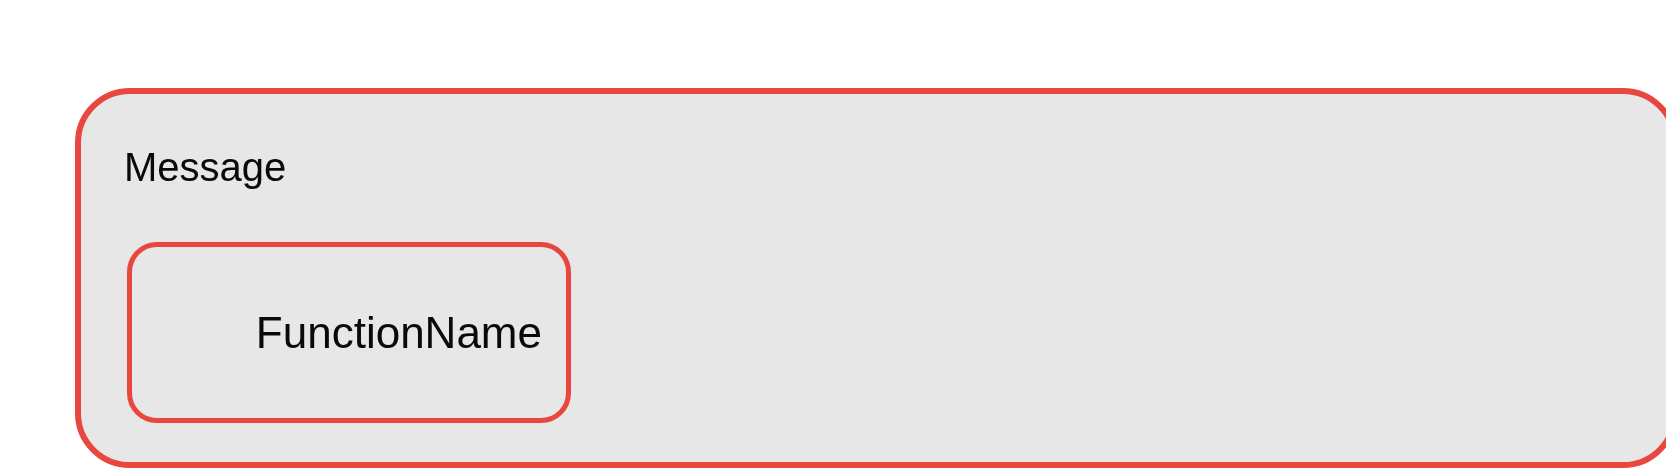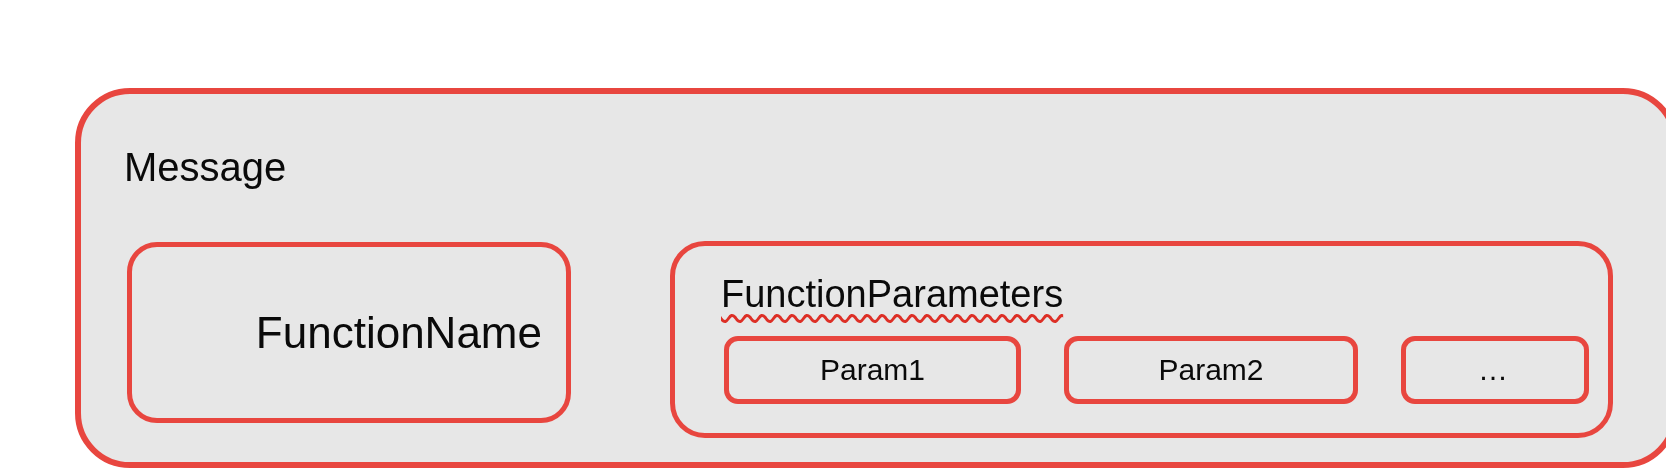--- a/index.html
+++ b/index.html
@@ -91,27 +91,16 @@
 <div class="canvas">
 
   <div class="box message-box">
 
     <div class="message-label">Message</div>
 
     <div class="box function-name-box">
       <div class="function-name-label">FunctionName</div>
     </div>
 
-    <div class="box function-parameters-box">
-
-      <div class="function-parameters-label">FunctionParameters</div>
-
-      <div class="box param-box param-1">Param1</div>
-
-      <div class="box param-box param-2">Param2</div>
-
-      <div class="box param-box param-more">…</div>
-
-    </div>
 
   </div>
 
 </div>
 
 </body></html>

